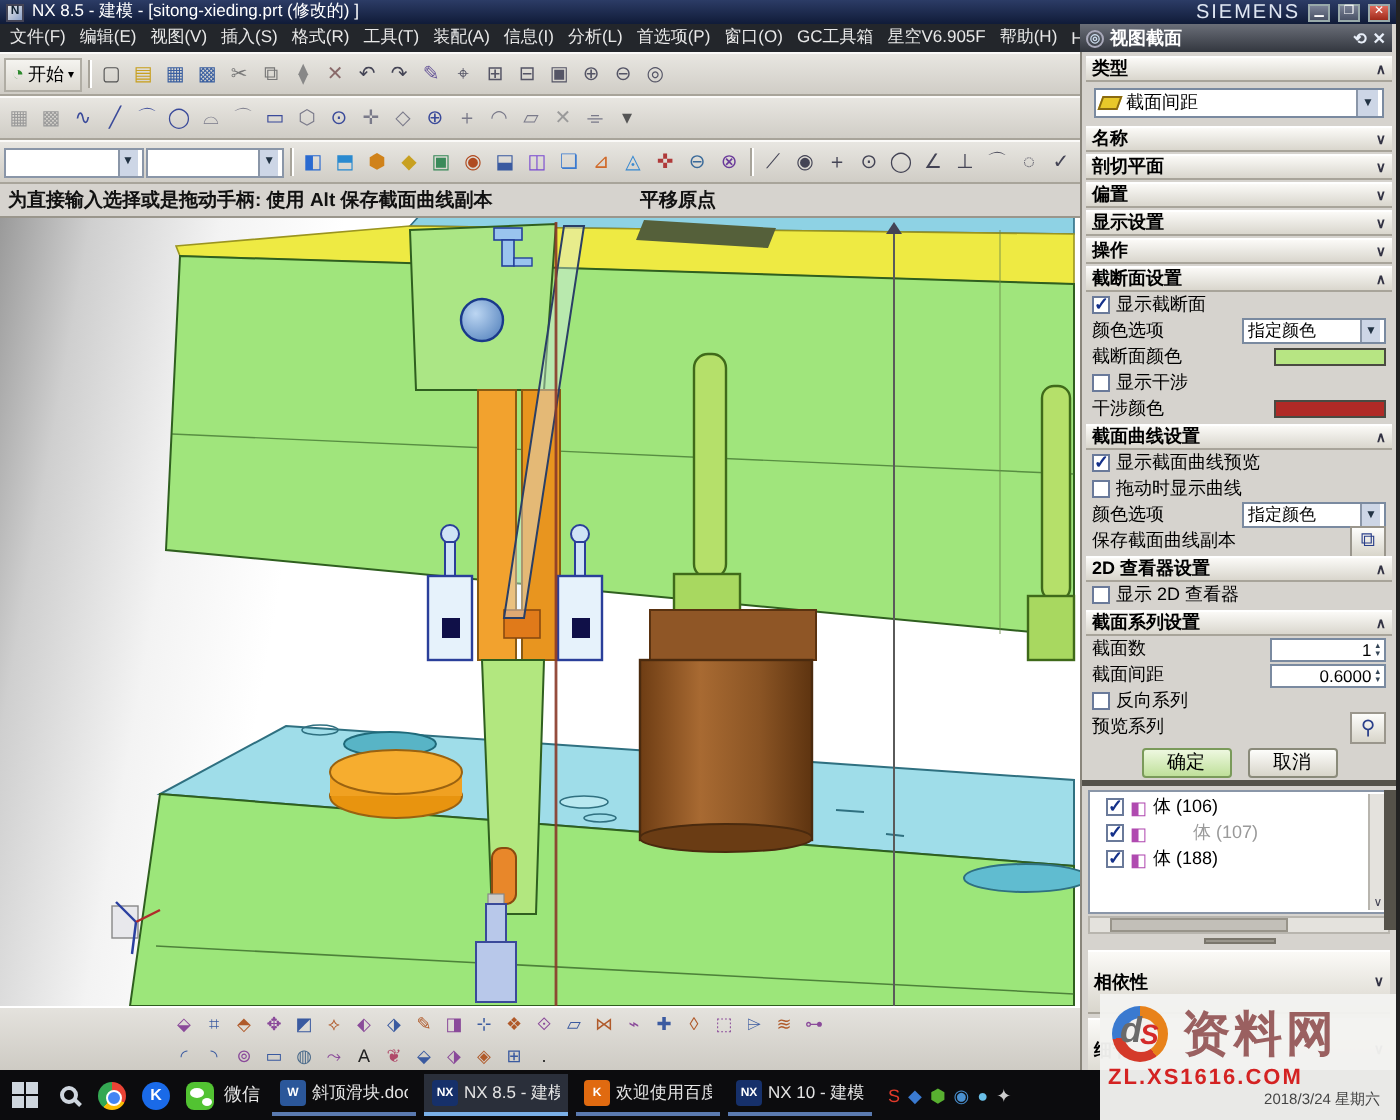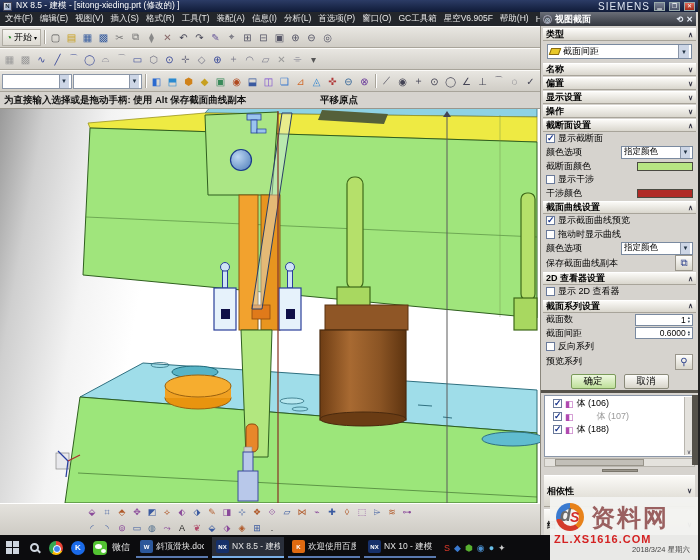--- a/index.html
+++ b/index.html
@@ -419,20 +419,24 @@
           <span class="arr">▼</span>
         </div>
 
         <span>
 
             <span class="secbar" style="display:flex;">
               <span>名称</span>
               <span class="chev">∨</span>
             </span>
 
+            <span class="secbar" style="display:flex;">
+              <span>剖切平面</span>
+              <span class="chev">∨</span>
+            </span>
 
             <span class="secbar" style="display:flex;">
               <span>偏置</span>
               <span class="chev">∨</span>
             </span>
 
             <span class="secbar" style="display:flex;">
               <span>显示设置</span>
               <span class="chev">∨</span>
             </span>

